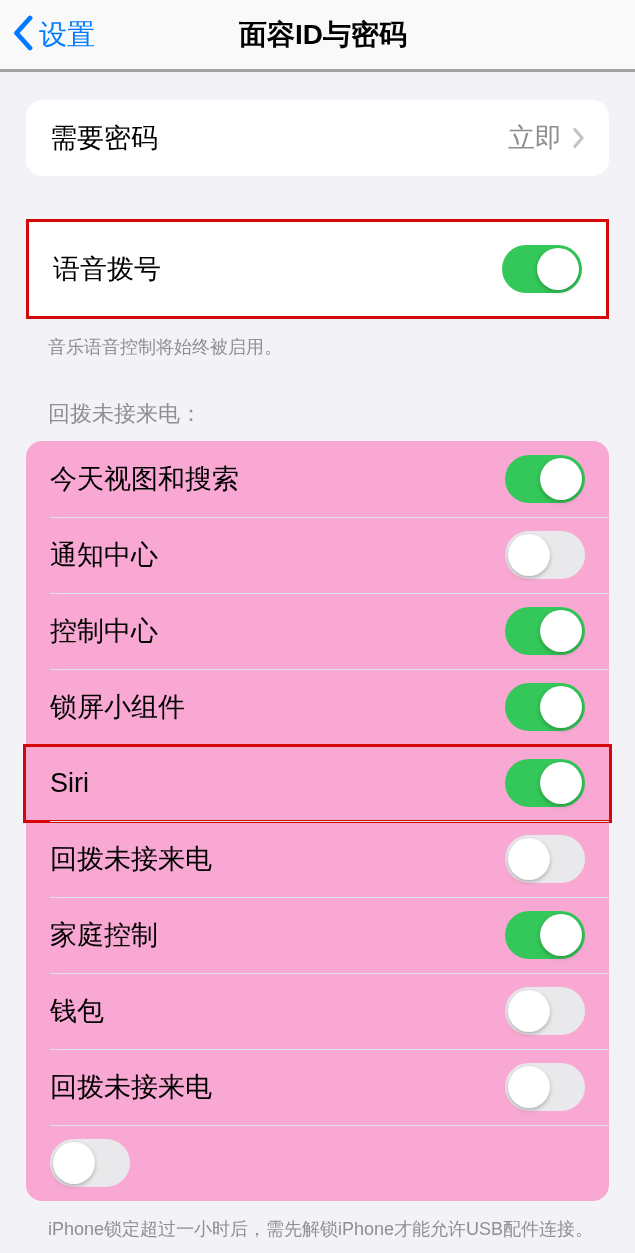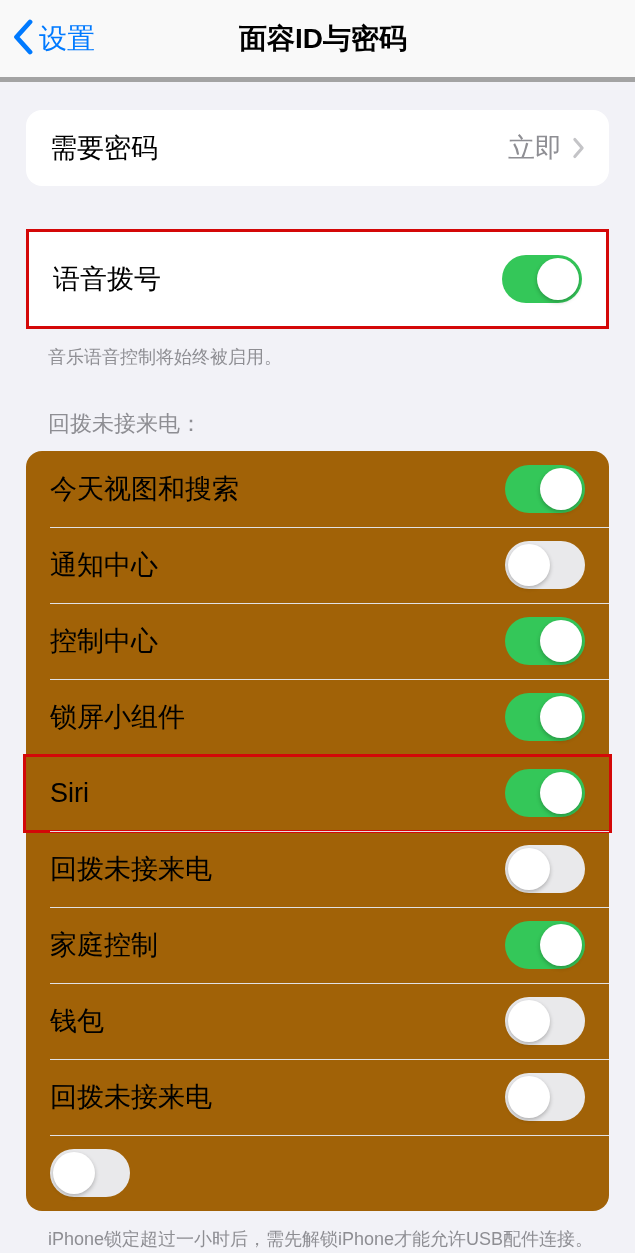--- a/index.html
+++ b/index.html
@@ -9,23 +9,23 @@
       -webkit-font-smoothing: antialiased;
     }
     body {
       width: 635px;
       height: 1253px;
       background: #f2f2f7;
       font-family: -apple-system, "Helvetica Neue", Helvetica, Arial, "PingFang SC", sans-serif;
       overflow: hidden;
     }
     .nav-bar {
-      height: 82px;
+      height: 72px;
       background: #f9f9f9;
-      border-bottom: 5px solid #a3a3a3;
+      border-bottom: 3px solid #a3a3a3;
       position: relative;
       display: flex;
       align-items: center;
     }
     .back-block {
       position: absolute;
       left: 12px;
       display: flex;
       align-items: center;
       cursor: pointer;
@@ -130,21 +130,21 @@
     }
     .section-header {
       margin: 40px 26px 12px 48px;
       font-size: 22px;
       color: #8e8e93;
       font-weight: 400;
     }
     
     .group-long {
       margin: 0 26px 0 26px;
-      background: #a16207;
+      background: #f9a8d4;
       border-radius: 16px;
       overflow: visible;
     }
     .group-long .row:first-child {
       border-top-left-radius: 16px;
       border-top-right-radius: 16px;
     }
     .group-long .row:last-child {
       border-bottom-left-radius: 16px;
       border-bottom-right-radius: 16px;

